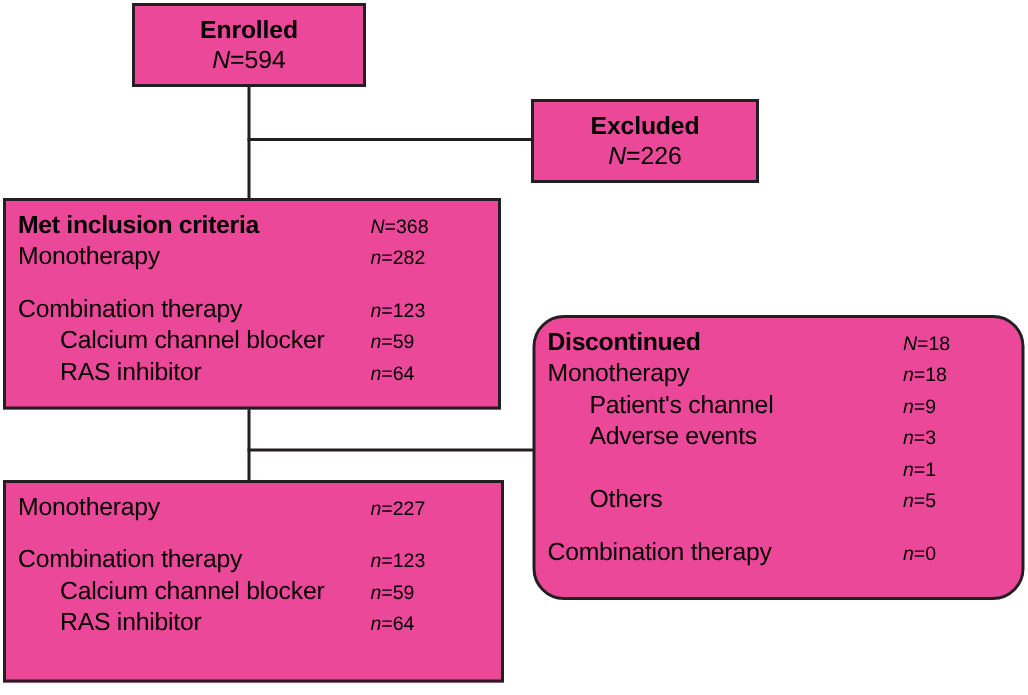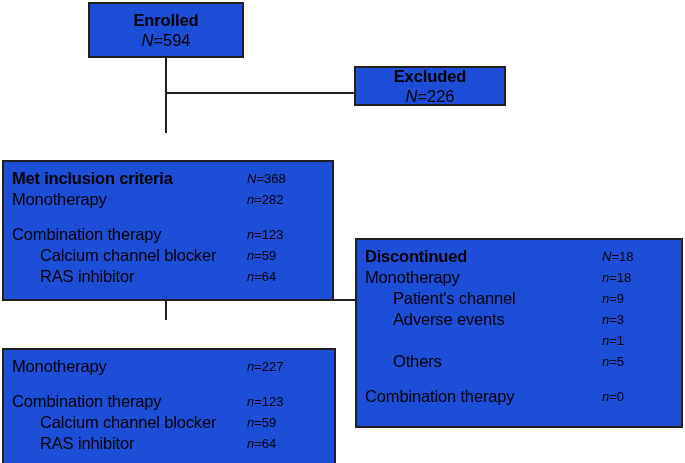--- a/index.html
+++ b/index.html
@@ -17,21 +17,21 @@
     height: 463px;
     background: #ffffff;
     overflow: hidden;
   }
 
   
   .node {
     position: absolute;
     box-sizing: border-box;
     border: 2px solid #231f20;
-    background: #1d4ed8;
+    background: #ec4899;
     z-index: 2;
   }
 
   
   .node.centered {
     display: flex;
     flex-direction: column;
     align-items: center;
     justify-content: center;
   }
@@ -42,21 +42,20 @@
     letter-spacing: -0.1px;
   }
   .node.centered .val {
     font-size: 16.5px;
     line-height: 21px;
   }
 
   
   .node.listbox {
     padding: 6px 5px 0 0;
-    margin-top: 28px;
   }
   .row {
     position: relative;
     height: 21px;
     line-height: 21px;
     white-space: nowrap;
   }
   .row .lbl {
     position: absolute;
     left: 8px;
@@ -106,21 +105,21 @@
 
   <div class="ln v" style="left:165px; top:272px; height:48px;"></div>
 
   <div class="ln h" style="left:165px; top:299px; width:191px;"></div>
 
   <div class="node centered" style="left:88px; top:2px; width:156px; height:56px;">
     <div class="ttl">Enrolled</div>
     <div class="val"><span class="ital">N</span><span>=594</span></div>
   </div>
 
-  <div class="node centered" style="left:354px; top:66px; width:152px; height:40px;">
+  <div class="node centered" style="left:354px; top:66px; width:152px; height:56px;">
     <div class="ttl">Excluded</div>
     <div class="val"><span class="ital">N</span><span>=226</span></div>
   </div>
 
   <div class="node listbox col-left" id="met-inclusion" style="left:2px; top:132px; width:332px; height:141px;">
       <div class="row head">
         <span class="lbl">Met inclusion criteria</span>
         <span class="num"><span class="ital">N</span><span>=368</span></span>
       </div>
       <div class="row">
@@ -135,21 +134,21 @@
       <div class="row indent">
         <span class="lbl">Calcium channel blocker</span>
         <span class="num"><span class="ital">n</span><span>=59</span></span>
       </div>
       <div class="row indent">
         <span class="lbl">RAS inhibitor</span>
         <span class="num"><span class="ital">n</span><span>=64</span></span>
       </div>
     </div>
 
-  <div class="node listbox col-right" id="discontinued" style="left:355px; top:210px; width:328px; height:190px;">
+  <div class="node listbox col-right" id="discontinued" style="left:355px; top:210px; width:328px; height:190px;border-radius:21px;">
       <div class="row head">
         <span class="lbl">Discontinued</span>
         <span class="num" style="left: 245px;"><span class="ital">N</span><span>=18</span></span>
       </div>
       <div class="row">
         <span class="lbl">Monotherapy</span>
         <span class="num" style="left: 245px;"><span class="ital">n</span><span>=18</span></span>
       </div>
       <div class="row indent">
         <span class="lbl">Patient's channel</span>

